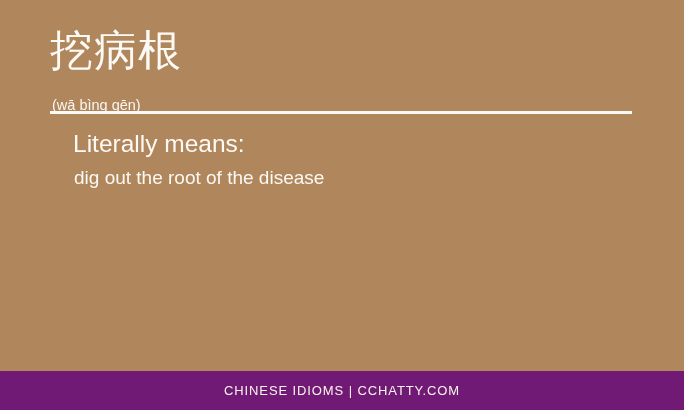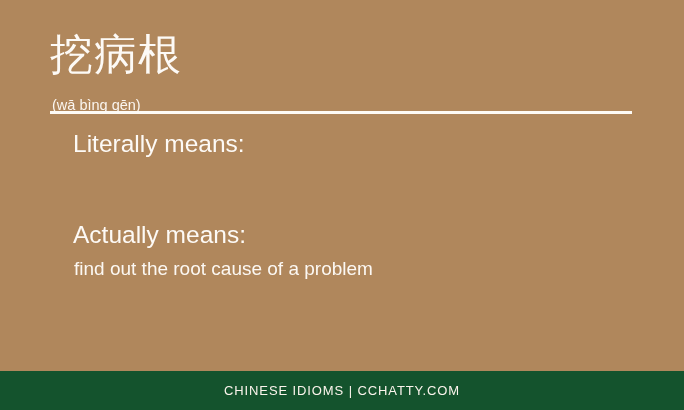--- a/index.html
+++ b/index.html
@@ -23,21 +23,21 @@
 
   
   #header {
     position: absolute;
     left: 50px;
     top: 28px;
     width: 584px;
   }
 
   #idiom-hanzi {
-    font-family: Liberation Sans, sans-serif;
+    font-family: Liberation Mono, monospace;
     font-size: 43px;
     line-height: 52px;
     font-weight: 300;
     color: #fdfaf6;
     letter-spacing: 1px;
     margin: 0;
     white-space: nowrap;
   }
 
   #idiom-pinyin {
@@ -86,21 +86,21 @@
     white-space: nowrap;
   }
 
   
   #footer-bar {
     position: absolute;
     left: 0;
     right: 0;
     top: 371px;
     height: 39px;
-    background: #14532d;
+    background: #701a75;
     display: flex;
     align-items: center;
     justify-content: center;
   }
 
   #footer-text {
     font-size: 13px;
     line-height: 16px;
     font-weight: 400;
     letter-spacing: 0.9px;
@@ -115,24 +115,21 @@
 
   <div id="header">
     <div id="idiom-hanzi">挖病根</div>
     <div id="idiom-pinyin">(wā bìng gēn)</div>
   </div>
 
   <div id="divider"></div>
 
   <div id="block-literal" class="meaning-block">
     <div class="meaning-label">Literally means:</div>
+    <div class="meaning-text">dig out the root of the disease</div>
   </div>
 
-  <div id="block-actual" class="meaning-block">
-    <div class="meaning-label">Actually means:</div>
-    <div class="meaning-text">find out the root cause of a problem</div>
-  </div>
 
   <div id="footer-bar">
     <div id="footer-text">CHINESE IDIOMS | CCHATTY.COM</div>
   </div>
 
 </div>
 
 </body></html>

